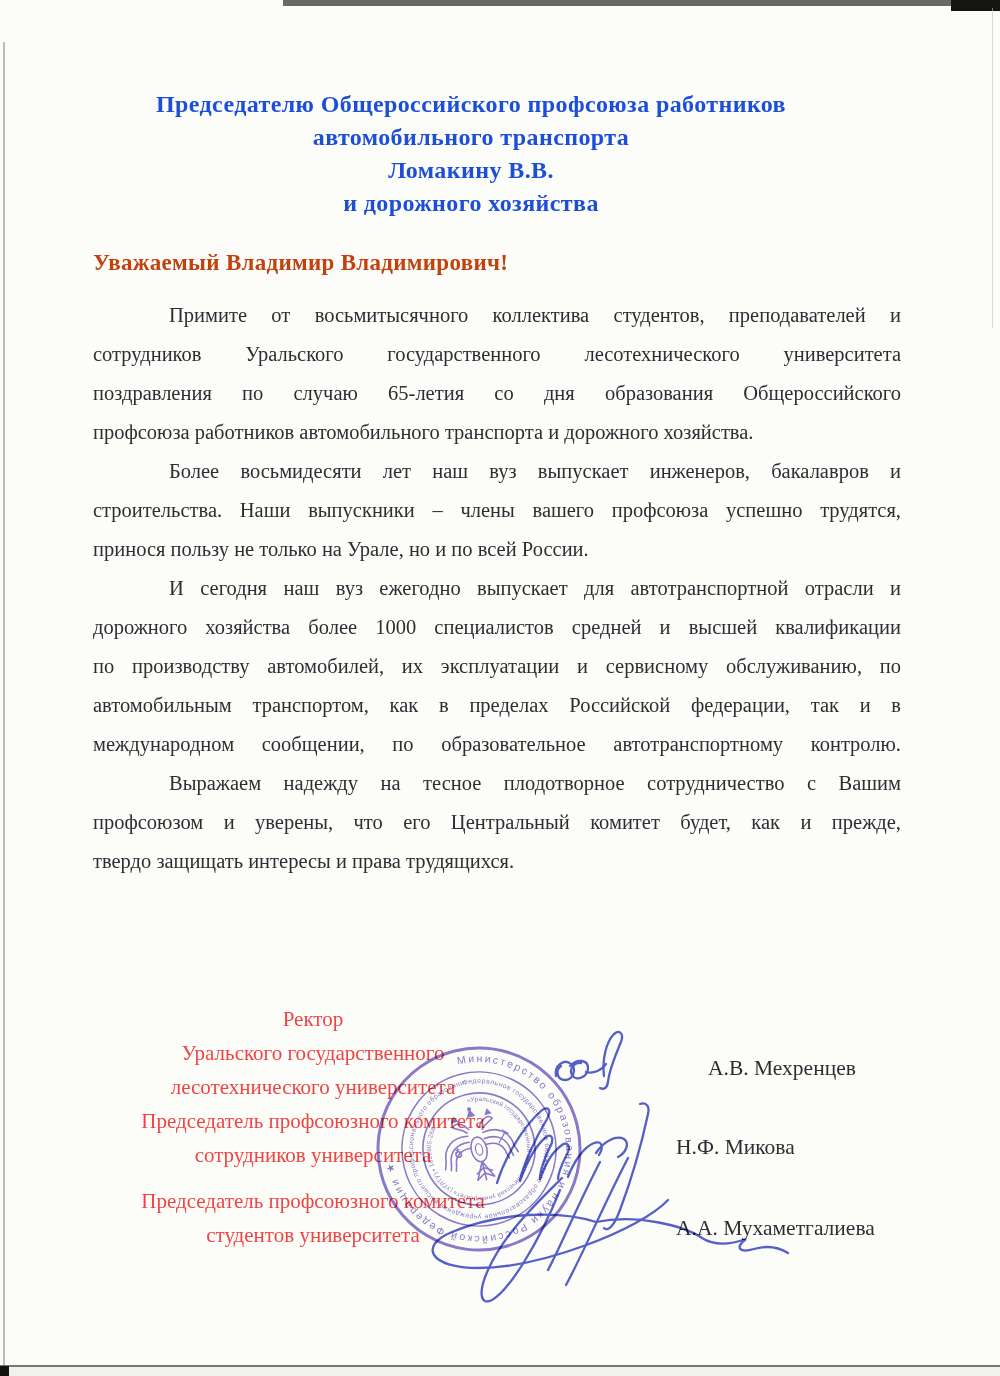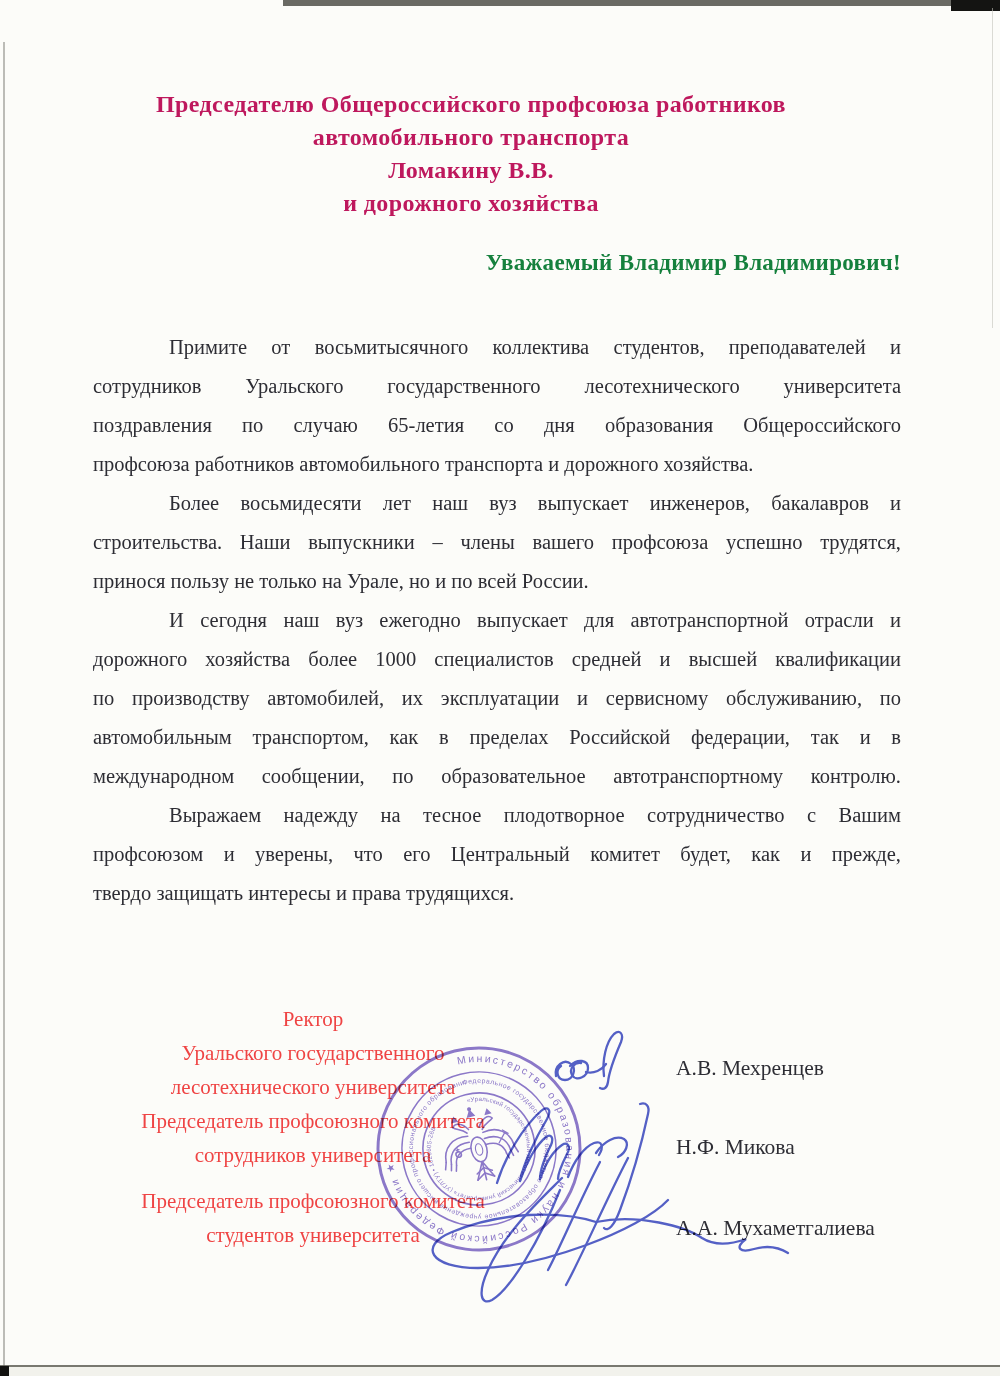--- a/index.html
+++ b/index.html
@@ -13,36 +13,36 @@
   .scan-top{position:absolute;left:283px;top:0;width:717px;height:6px;background:#45453f;opacity:.8;}
   .scan-top-corner{position:absolute;left:951px;top:0;width:49px;height:11px;background:#141412;}
   .scan-left{position:absolute;left:3px;top:42px;width:2px;height:1326px;background:#6e6e66;opacity:.45;}
   .scan-right{position:absolute;left:992px;top:8px;width:1px;height:320px;background:#c3c3ba;opacity:.6;}
   .scan-bottom-line{position:absolute;left:0;top:1365px;width:1000px;height:2px;background:#56564e;opacity:.8;}
   .scan-bottom-strip{position:absolute;left:0;top:1367px;width:1000px;height:9px;background:#f2f2ec;}
   .scan-bottom-corner{position:absolute;left:0;top:1366px;width:9px;height:10px;background:#121210;}
 
   
   .recipient{position:absolute;left:93px;top:88px;width:756px;text-align:center;
-    font-weight:bold;font-size:24px;line-height:33px;letter-spacing:.4px;color:#be185d;}
+    font-weight:bold;font-size:24px;line-height:33px;letter-spacing:.4px;color:#1d4ed8;}
   
-  .salutation{position:absolute;left:93px;top:250px;width:808px;text-align:right;
-    font-weight:bold;font-size:23px;letter-spacing:.3px;color:#15803d;}
+  .salutation{position:absolute;left:93px;top:250px;width:808px;text-align:left;
+    font-weight:bold;font-size:23px;letter-spacing:.3px;color:#c2410c;}
 
   
-  .body-text{position:absolute;left:93px;top:296px;width:808px;font-size:20.5px;color:#2d2d34;margin-top:32px;}
+  .body-text{position:absolute;left:93px;top:296px;width:808px;font-size:20.5px;color:#2d2d34;}
   .ln{height:39px;line-height:39px;white-space:nowrap;}
   .ln.j{text-align:justify;text-align-last:justify;white-space:normal;overflow:hidden;}
   .ln.ind{padding-left:76px;}
 
   
   .sig-title{position:absolute;width:460px;text-align:center;font-size:21px;line-height:34px;color:#ef4444;}
   .sig-name{position:absolute;left:676px;font-size:21.5px;color:#2d2d34;white-space:nowrap;}
   #sig-title-1{left:83px;top:1002px;}
-  #sig-name-1{top:1056px;}
+  #sig-name-1{top:1056px;margin-left:32px;}
   #sig-title-2{left:83px;top:1104px;}
   #sig-name-2{top:1135px;}
   #sig-title-3{left:83px;top:1184px;}
   #sig-name-3{top:1216px;}
 
   
   #stamp{position:absolute;left:371px;top:1041px;width:216px;height:216px;
     transform:rotate(-14deg);opacity:.88;mix-blend-mode:multiply;}
   
   #signatures{position:absolute;left:380px;top:1020px;width:500px;height:310px;

